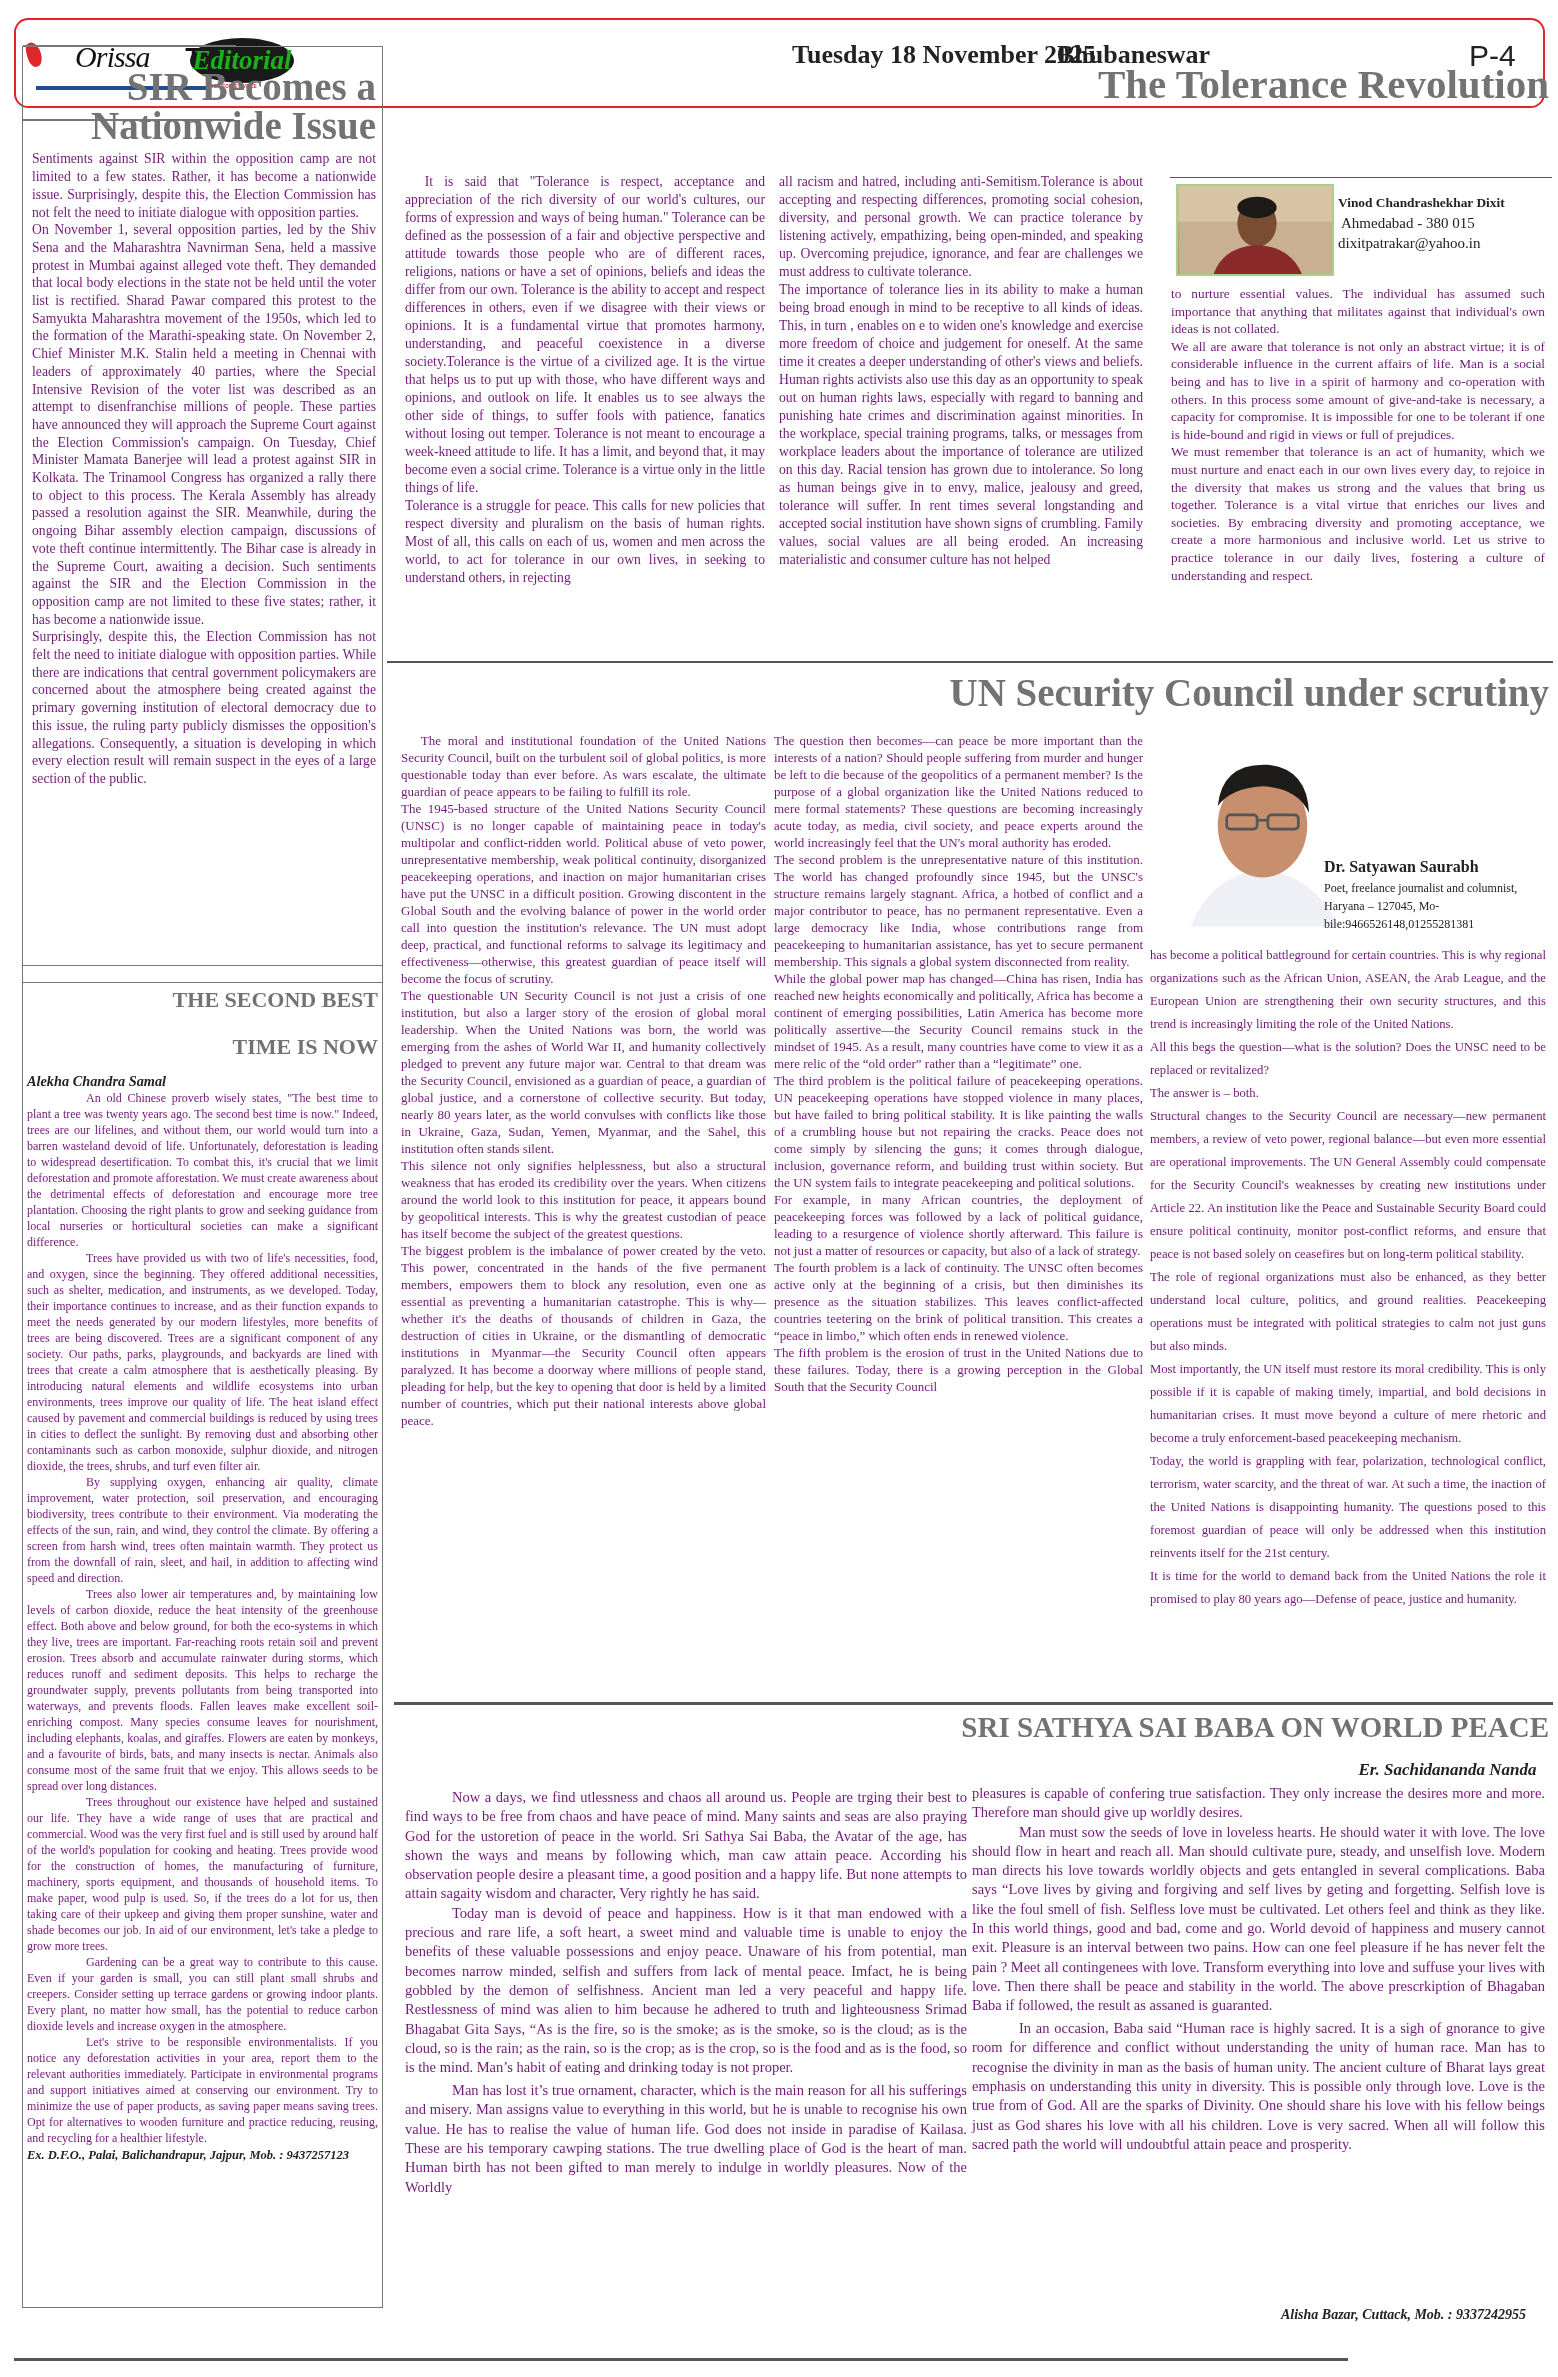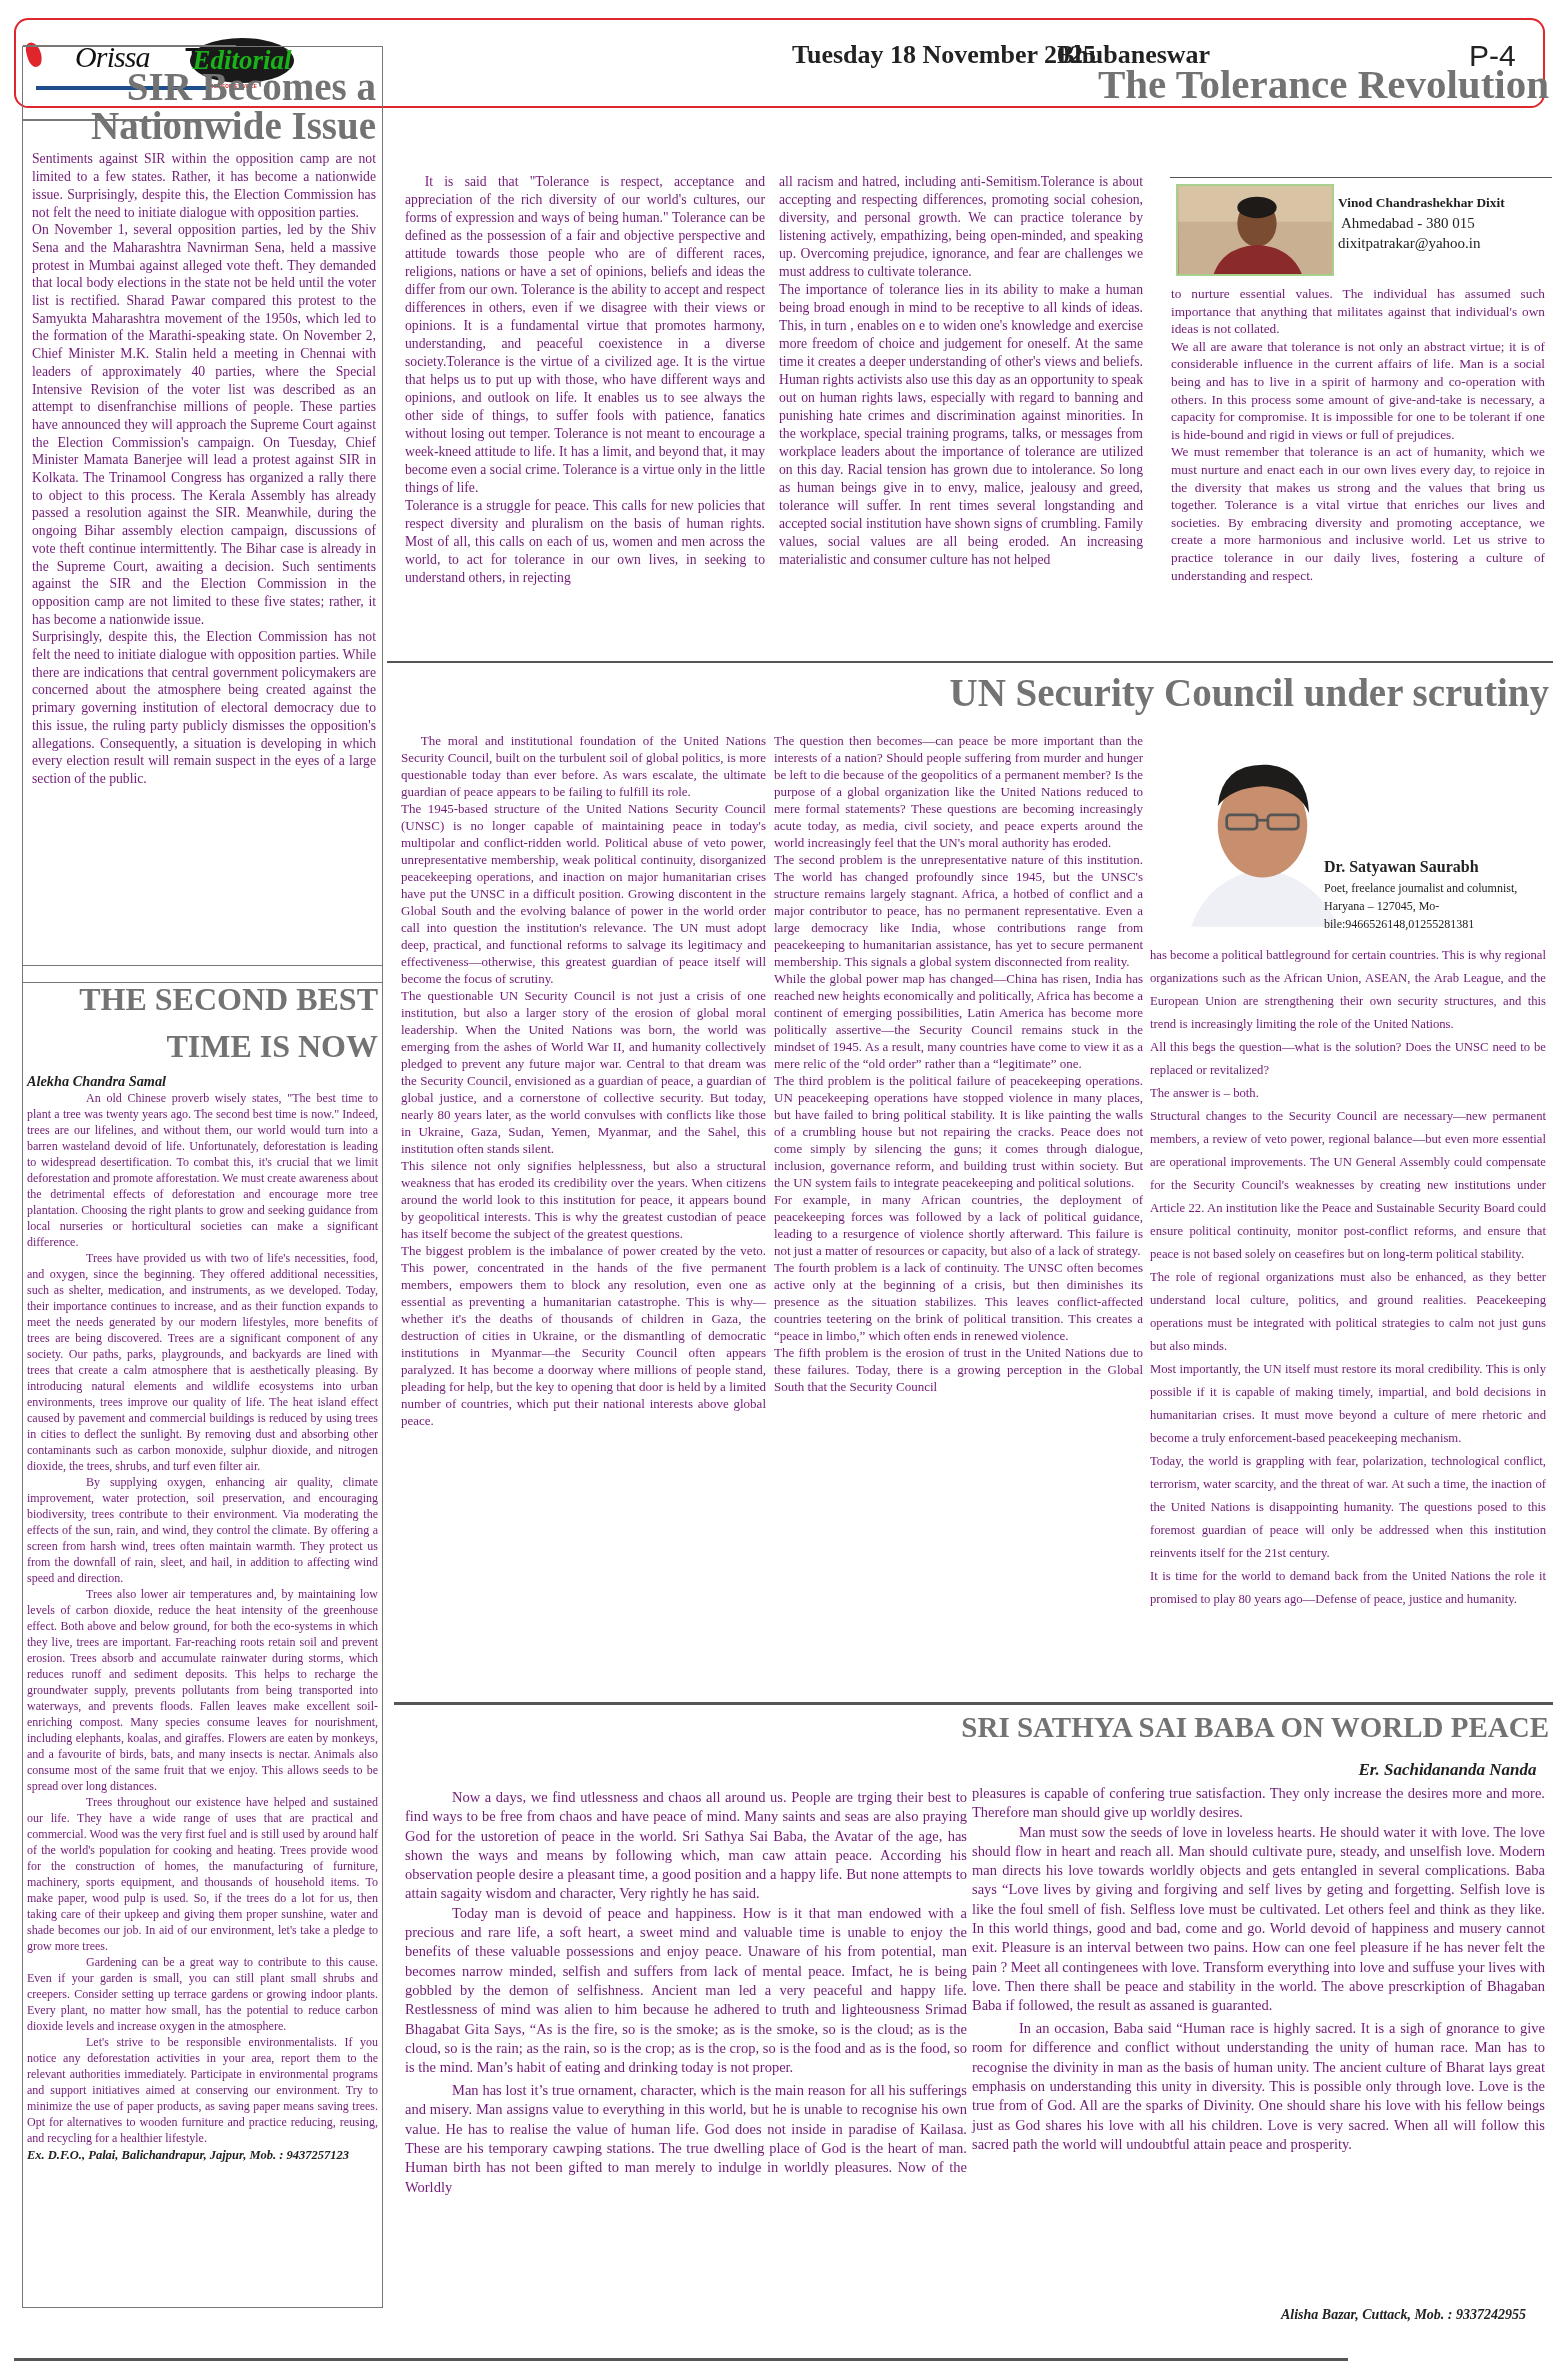--- a/index.html
+++ b/index.html
@@ -68,21 +68,21 @@
   </div>
   <div class="body" style="font-size:13.7px; line-height:17.7px;">
     <p>Sentiments against SIR within the opposition camp are not limited to a few states. Rather, it has become a nationwide issue. Surprisingly, despite this, the Election Commission has not felt the need to initiate dialogue with opposition parties.</p>
     <p>On November 1, several opposition parties, led by the Shiv Sena and the Maharashtra Navnirman Sena, held a massive protest in Mumbai against alleged vote theft. They demanded that local body elections in the state not be held until the voter list is rectified. Sharad Pawar compared this protest to the Samyukta Maharashtra movement of the 1950s, which led to the formation of the Marathi-speaking state. On November 2, Chief Minister M.K. Stalin held a meeting in Chennai with leaders of approximately 40 parties, where the Special Intensive Revision of the voter list was described as an attempt to disenfranchise millions of people. These parties have announced they will approach the Supreme Court against the Election Commission's campaign. On Tuesday, Chief Minister Mamata Banerjee will lead a protest against SIR in Kolkata. The Trinamool Congress has organized a rally there to object to this process. The Kerala Assembly has already passed a resolution against the SIR. Meanwhile, during the ongoing Bihar assembly election campaign, discussions of vote theft continue intermittently. The Bihar case is already in the Supreme Court, awaiting a decision. Such sentiments against the SIR and the Election Commission in the opposition camp are not limited to these five states; rather, it has become a nationwide issue.</p>
     <p>Surprisingly, despite this, the Election Commission has not felt the need to initiate dialogue with opposition parties. While there are indications that central government policymakers are concerned about the atmosphere being created against the primary governing institution of electoral democracy due to this issue, the ruling party publicly dismisses the opposition's allegations. Consequently, a situation is developing in which every election result will remain suspect in the eyes of a large section of the public.</p>
   </div>
 </div>
 
 <div class="box" style="left:22.4px; top:965px; width:361px; height:1343px;"></div>
 <div style="position:absolute; left:27px; top:976px; width:351px;">
-  <div class="headline" style="font-size:32px; line-height:47px;">
+  <div class="headline" style="font-size:22px; line-height:47px;">
     <div>THE SECOND BEST</div>
     <div>TIME IS NOW</div>
   </div>
   <div style="font-family:'Liberation Serif',serif; font-style:italic; font-weight:bold; font-size:14.3px; margin-top:3px;">Alekha Chandra Samal</div>
   <div class="body" style="font-size:12px; line-height:16px;">
     <p class="indent">An old Chinese proverb wisely states, "The best time to plant a tree was twenty years ago. The second best time is now." Indeed, trees are our lifelines, and without them, our world would turn into a barren wasteland devoid of life. Unfortunately, deforestation is leading to widespread desertification. To combat this, it's crucial that we limit deforestation and promote afforestation. We must create awareness about the detrimental effects of deforestation and encourage more tree plantation. Choosing the right plants to grow and seeking guidance from local nurseries or horticultural societies can make a significant difference.</p>
     <p class="indent">Trees have provided us with two of life's necessities, food, and oxygen, since the beginning. They offered additional necessities, such as shelter, medication, and instruments, as we developed. Today, their importance continues to increase, and as their function expands to meet the needs generated by our modern lifestyles, more benefits of trees are being discovered. Trees are a significant component of any society. Our paths, parks, playgrounds, and backyards are lined with trees that create a calm atmosphere that is aesthetically pleasing. By introducing natural elements and wildlife ecosystems into urban environments, trees improve our quality of life. The heat island effect caused by pavement and commercial buildings is reduced by using trees in cities to deflect the sunlight. By removing dust and absorbing other contaminants such as carbon monoxide, sulphur dioxide, and nitrogen dioxide, the trees, shrubs, and turf even filter air.</p>
     <p class="indent">By supplying oxygen, enhancing air quality, climate improvement, water protection, soil preservation, and encouraging biodiversity, trees contribute to their environment. Via moderating the effects of the sun, rain, and wind, they control the climate. By offering a screen from harsh wind, trees often maintain warmth. They protect us from the downfall of rain, sleet, and hail, in addition to affecting wind speed and direction.</p>
     <p class="indent">Trees also lower air temperatures and, by maintaining low levels of carbon dioxide, reduce the heat intensity of the greenhouse effect. Both above and below ground, for both the eco-systems in which they live, trees are important. Far-reaching roots retain soil and prevent erosion. Trees absorb and accumulate rainwater during storms, which reduces runoff and sediment deposits. This helps to recharge the groundwater supply, prevents pollutants from being transported into waterways, and prevents floods. Fallen leaves make excellent soil-enriching compost. Many species consume leaves for nourishment, including elephants, koalas, and giraffes. Flowers are eaten by monkeys, and a favourite of birds, bats, and many insects is nectar. Animals also consume most of the same fruit that we enjoy. This allows seeds to be spread over long distances.</p>
     <p class="indent">Trees throughout our existence have helped and sustained our life. They have a wide range of uses that are practical and commercial. Wood was the very first fuel and is still used by around half of the world's population for cooking and heating. Trees provide wood for the construction of homes, the manufacturing of furniture, machinery, sports equipment, and thousands of household items. To make paper, wood pulp is used. So, if the trees do a lot for us, then taking care of their upkeep and giving them proper sunshine, water and shade becomes our job.  In aid of our environment, let's take a pledge to grow more trees.</p>

